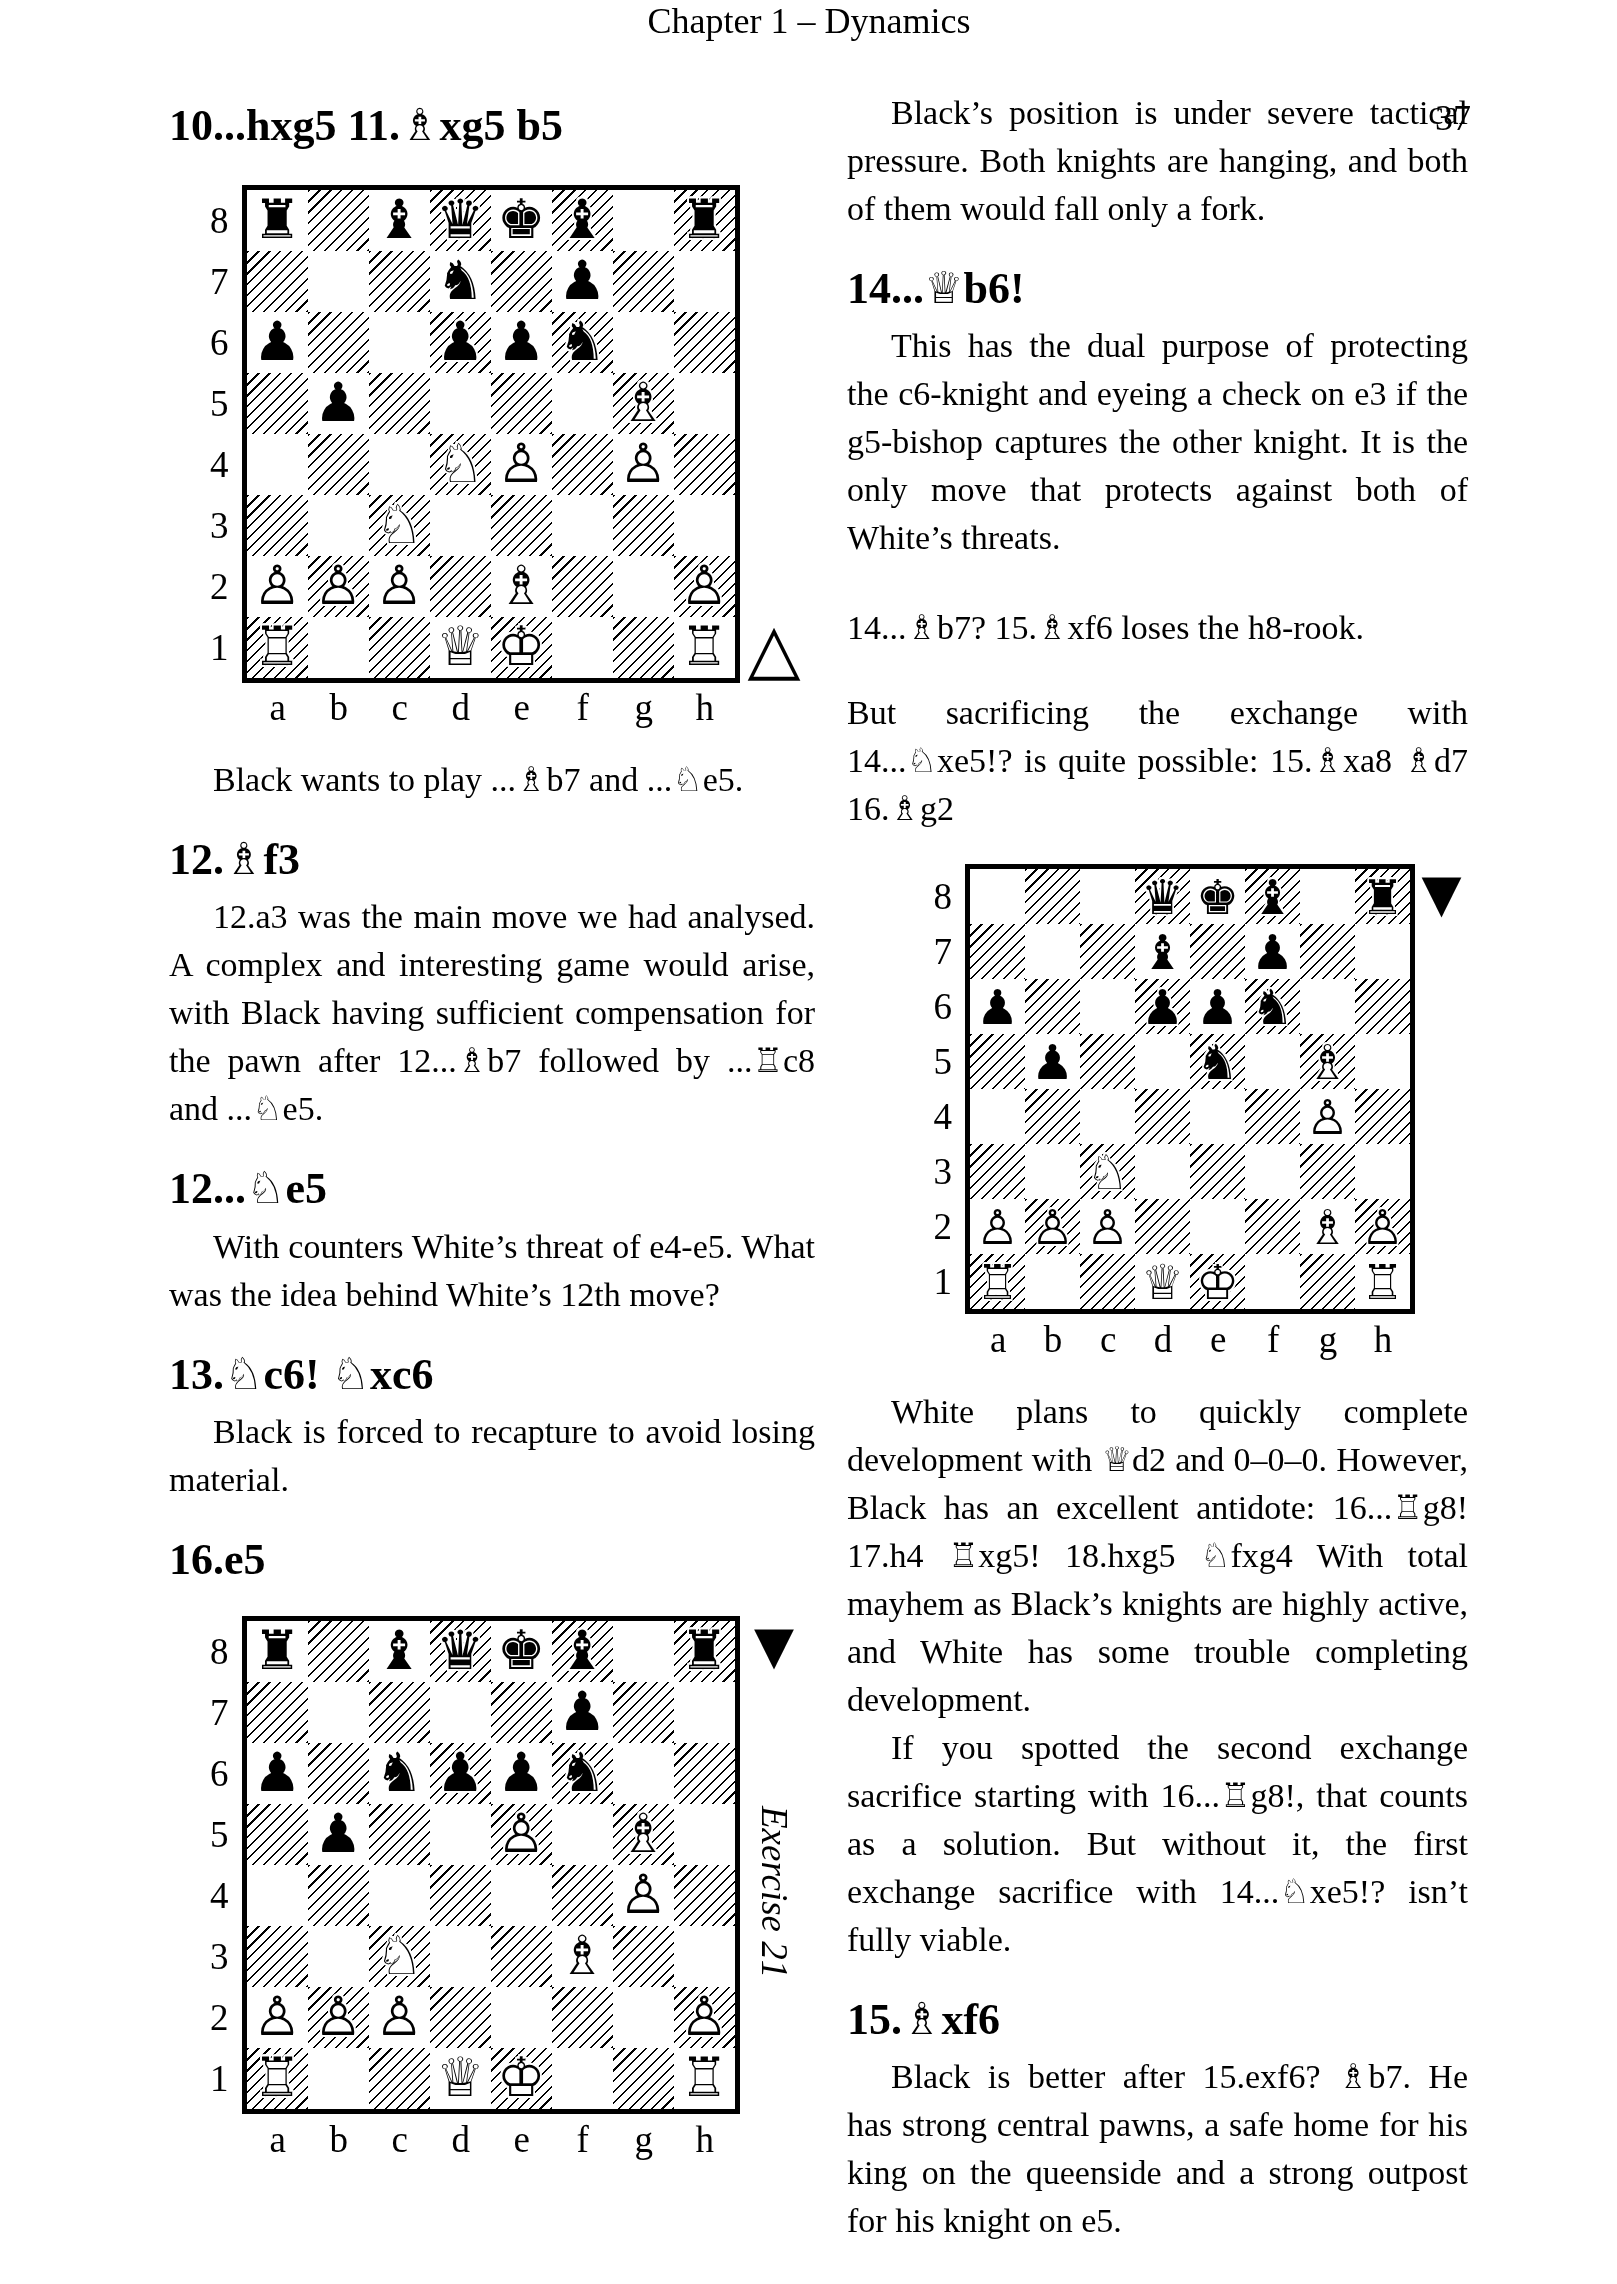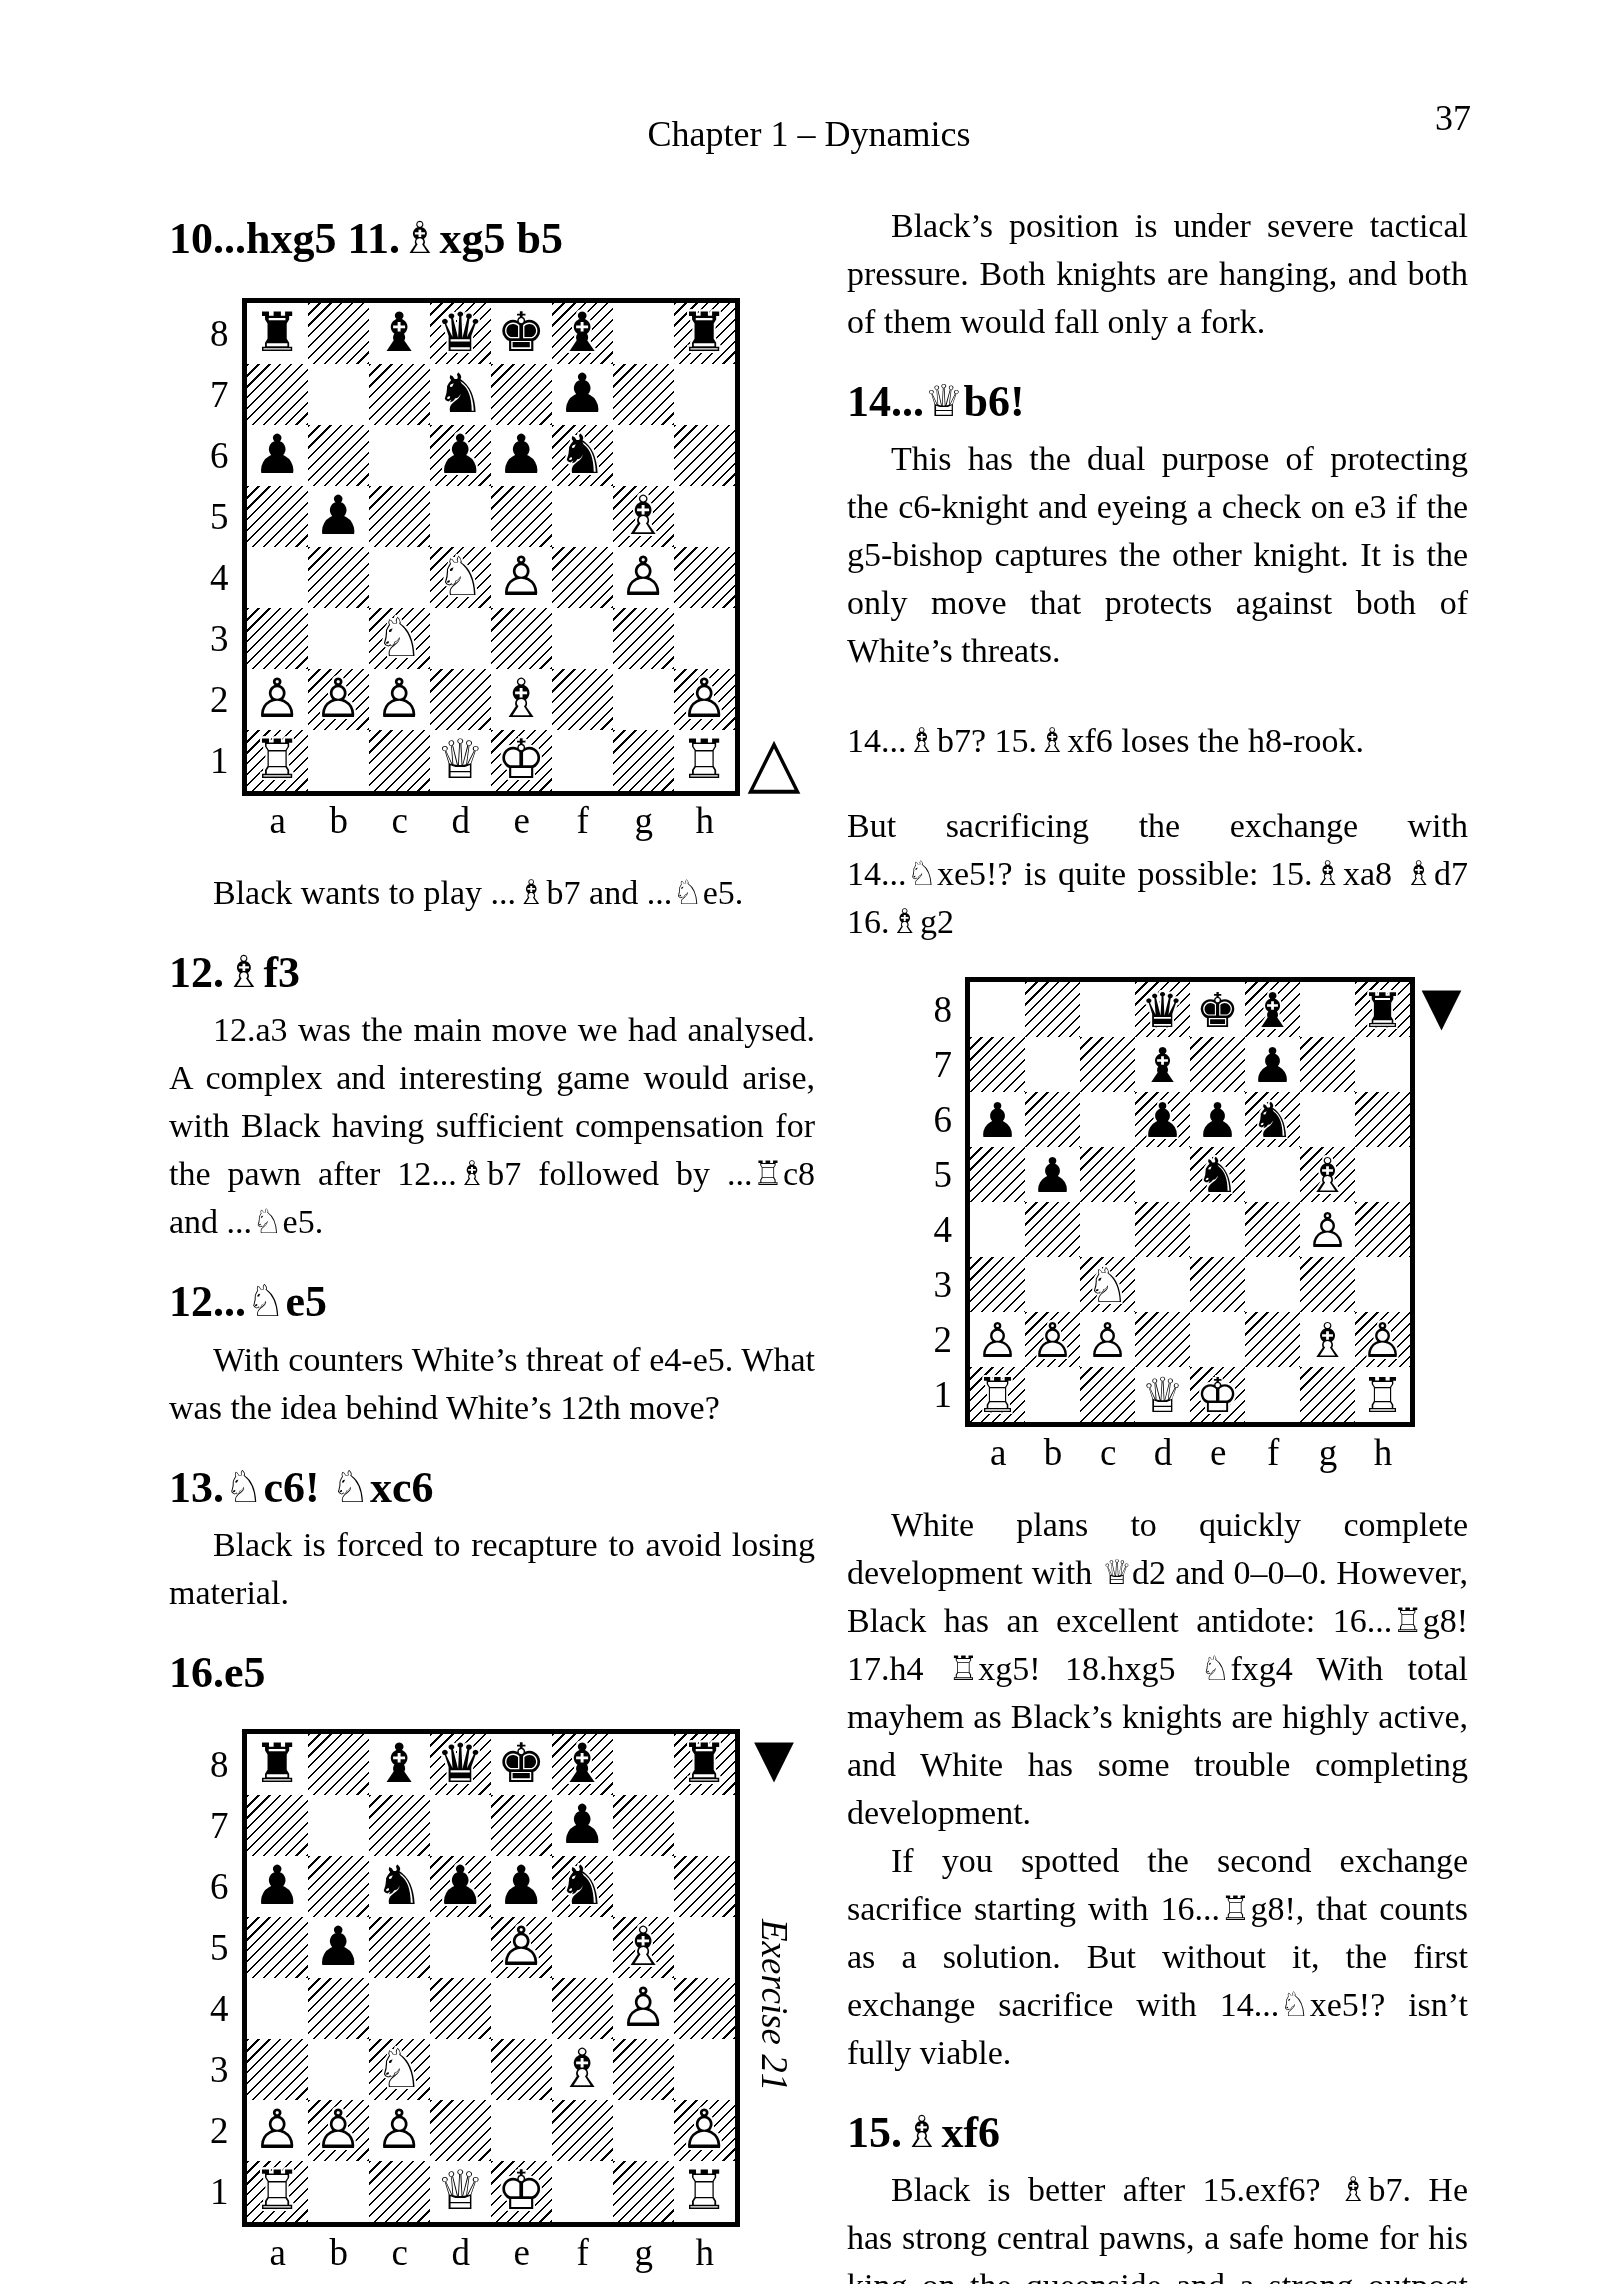--- a/index.html
+++ b/index.html
@@ -3,21 +3,21 @@
 <meta charset="utf-8">
 <style>
   * { margin:0; padding:0; box-sizing:border-box; }
   html,body { background:#888; }
   .page {
     position:relative; width:1618px; height:2284px; background:#ffffff; color:#000;
     font-family:"Liberation Serif","DejaVu Serif","DejaVu Sans",serif;
     margin:0 auto; overflow:hidden;
   }
   
-  .page-header { position:relative; padding-top:113px; text-align:center; font-size:36px; line-height:42px; }
+  .page-header { position:relative; text-align:center; font-size:36px; line-height:42px; }
   .page-number { position:absolute; right:147px; top:97px; }
   
   .columns { display:flex; margin:47px 152px 0 169px; gap:32px; }
   .col { font-size:34px; line-height:48px; }
   .col-left  { width:646px; flex:0 0 646px; }
   .col-right { flex:1; }
   p { text-align:justify; }
   p.indent { text-indent:44px; }
   h3.moveline { font-size:44px; line-height:44px; font-weight:bold; margin:34px 0 11.3px 0; text-align:left; }
   h3.first { margin-top:14.5px; }

